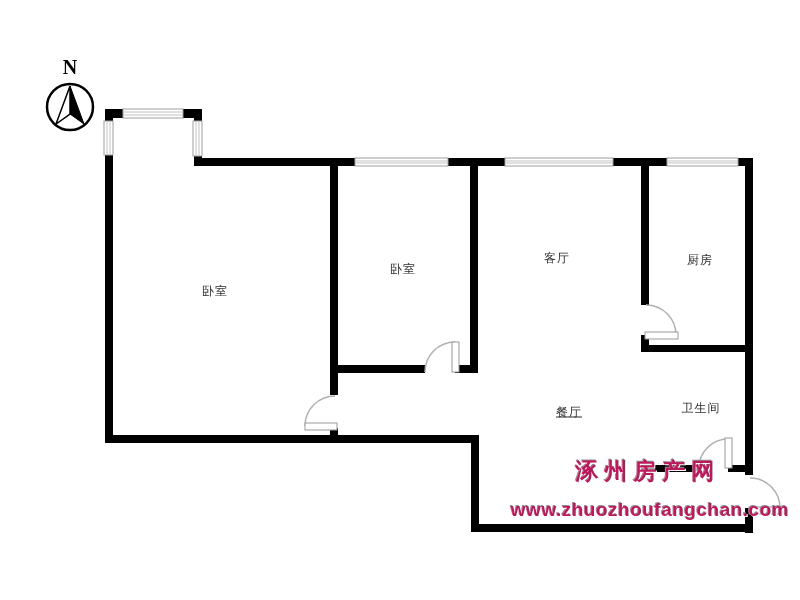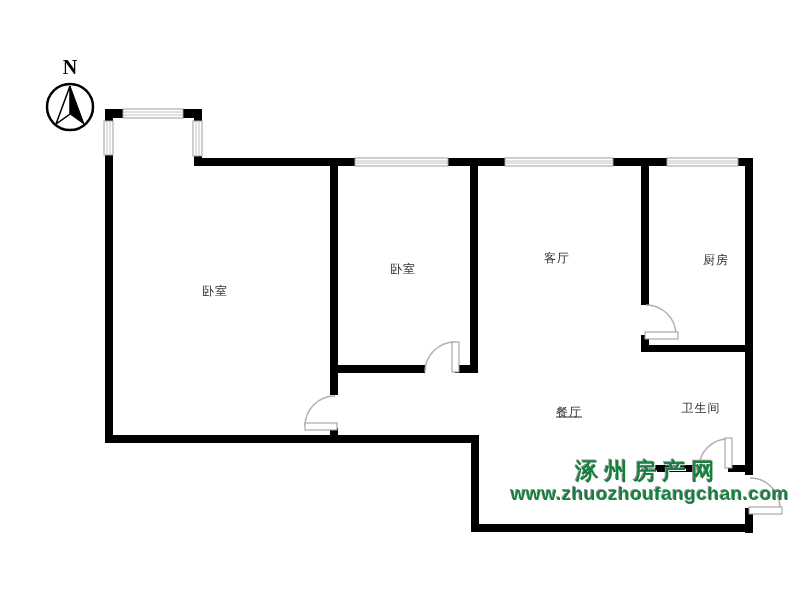--- a/index.html
+++ b/index.html
@@ -4,24 +4,24 @@
 <style>
   html,body{margin:0;padding:0;background:#ffffff;}
   #canvas{position:relative;width:800px;height:600px;background:#ffffff;overflow:hidden;
           font-family:"Liberation Sans", sans-serif;}
   #plan-svg{position:absolute;left:0;top:0;}
   .room-label{position:absolute;transform:translate(-50%,-50%);font-size:12px;color:#2e2e2e;
               letter-spacing:1px;white-space:nowrap;z-index:3;}
   .compass-n{position:absolute;transform:translate(-50%,-50%);
              font-family:"Liberation Serif", serif;font-weight:bold;font-size:20px;color:#000;z-index:3;}
   .watermark{position:absolute;transform:translate(-50%,-50%);white-space:nowrap;z-index:4;
-             font-weight:bold;color:#15803d;
+             font-weight:bold;color:#be185d;
              text-shadow:1px 1px 0 #ffffff,-1px -1px 0 #8f8f8f;}
   .wm-line1{font-size:23px;letter-spacing:6px;}
-  .wm-line2{font-size:19px;letter-spacing:0.5px;}
+  .wm-line2{font-size:19px;letter-spacing:0.5px;margin-top:16px;}
 </style>
 </head>
 <body>
 
 <div id="canvas">
 
   <svg id="plan-svg" width="800" height="600" viewBox="0 0 800 600">
 
     <g fill="#000000">
 
@@ -137,21 +137,21 @@
   </svg>
 
   <div class="compass-n" style="left:70px;top:67px;">N</div>
 
   <div class="room-label" style="left:215px;top:291px;">卧室</div>
 
   <div class="room-label" style="left:403px;top:269px;">卧室</div>
 
   <div class="room-label" style="left:557px;top:258px;">客厅</div>
 
-  <div class="room-label" style="left:716px;top:260px;text-align:right;">厨房</div>
+  <div class="room-label" style="left:700px;top:260px;text-align:right;">厨房</div>
 
   <div class="room-label" style="left:569px;top:412px;text-decoration:underline;">餐厅</div>
 
   <div class="room-label" style="left:701px;top:408px;font-family:Liberation Mono, monospace;">卫生间</div>
 
   <div class="watermark wm-line1" style="left:648px;top:471px;">涿州房产网</div>
 
   <div class="watermark wm-line2" style="left:650px;top:494px;">www.zhuozhoufangchan.com</div>
 
 </div>

